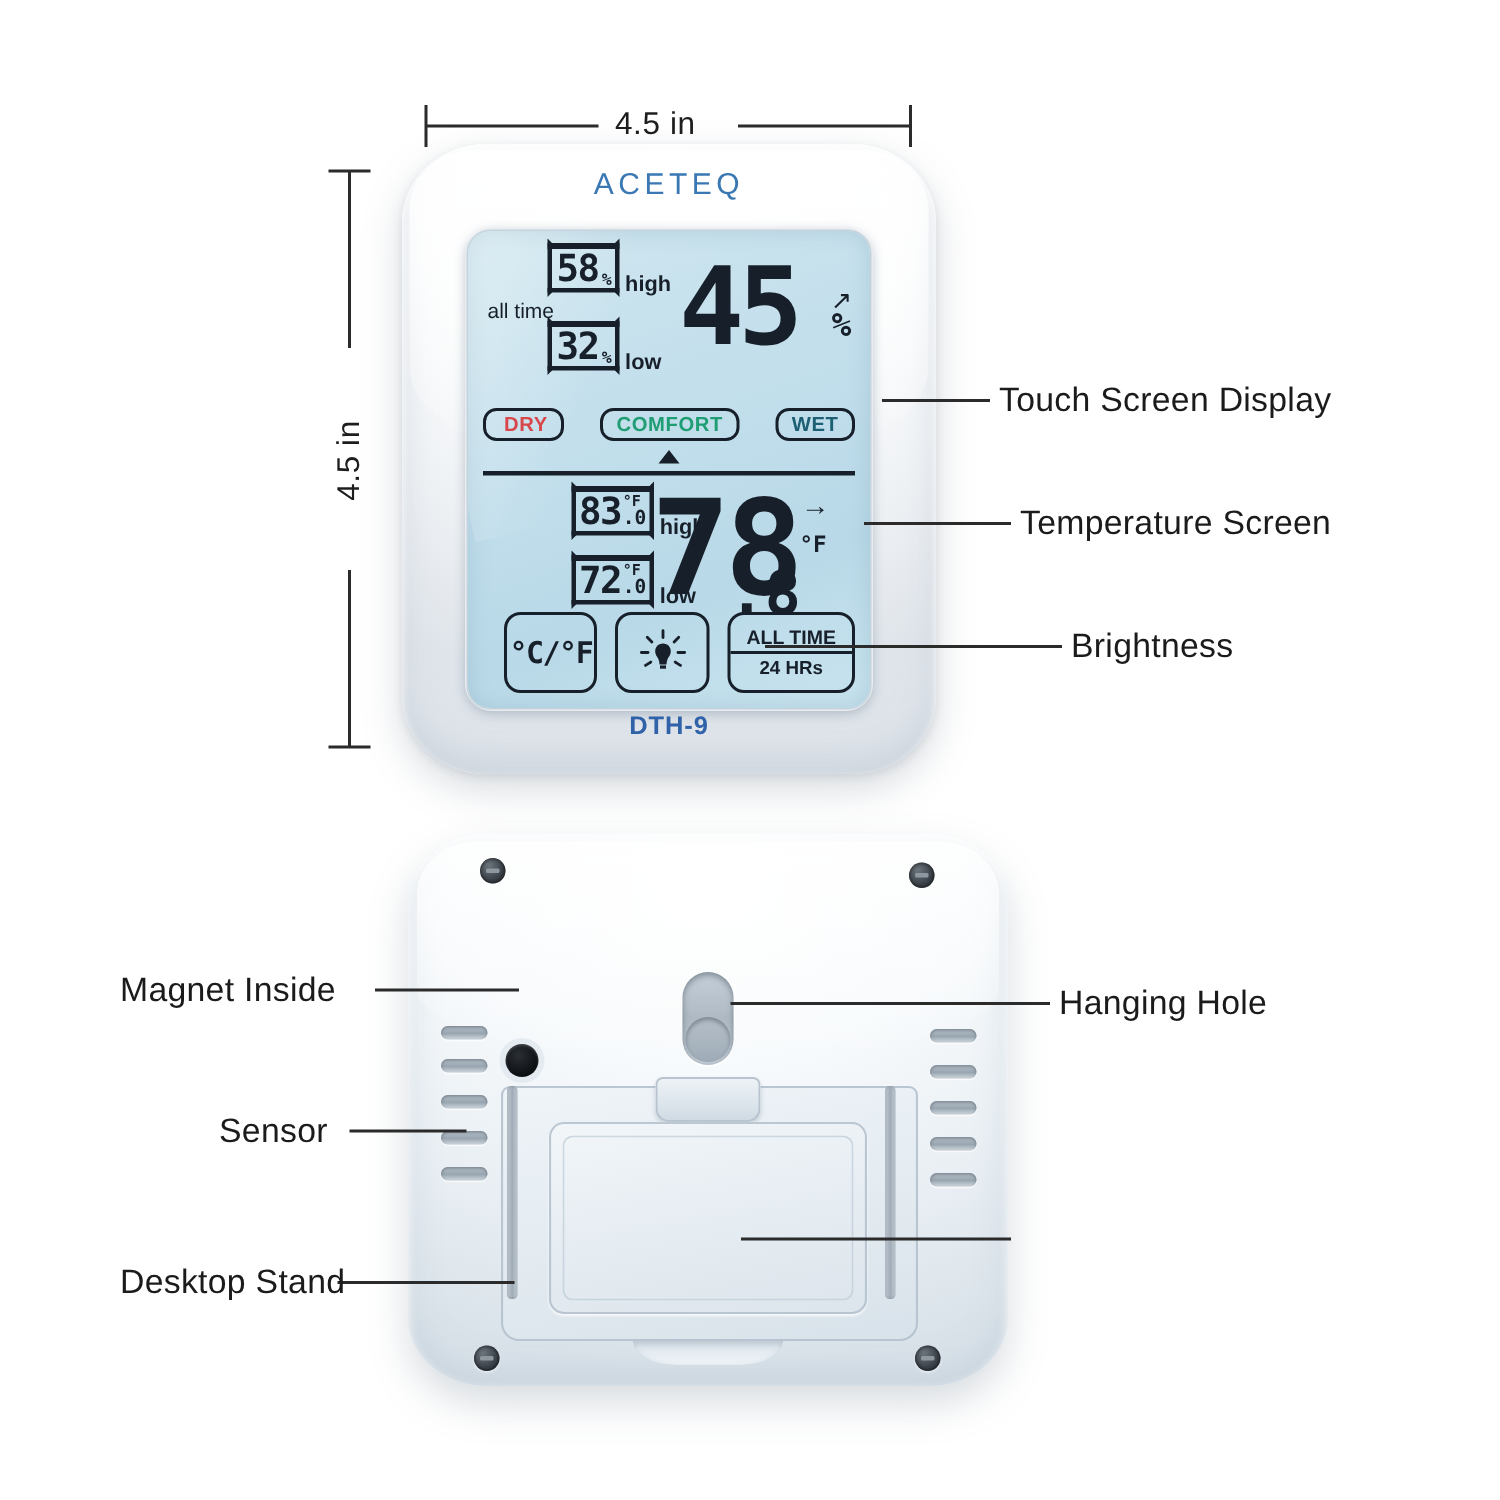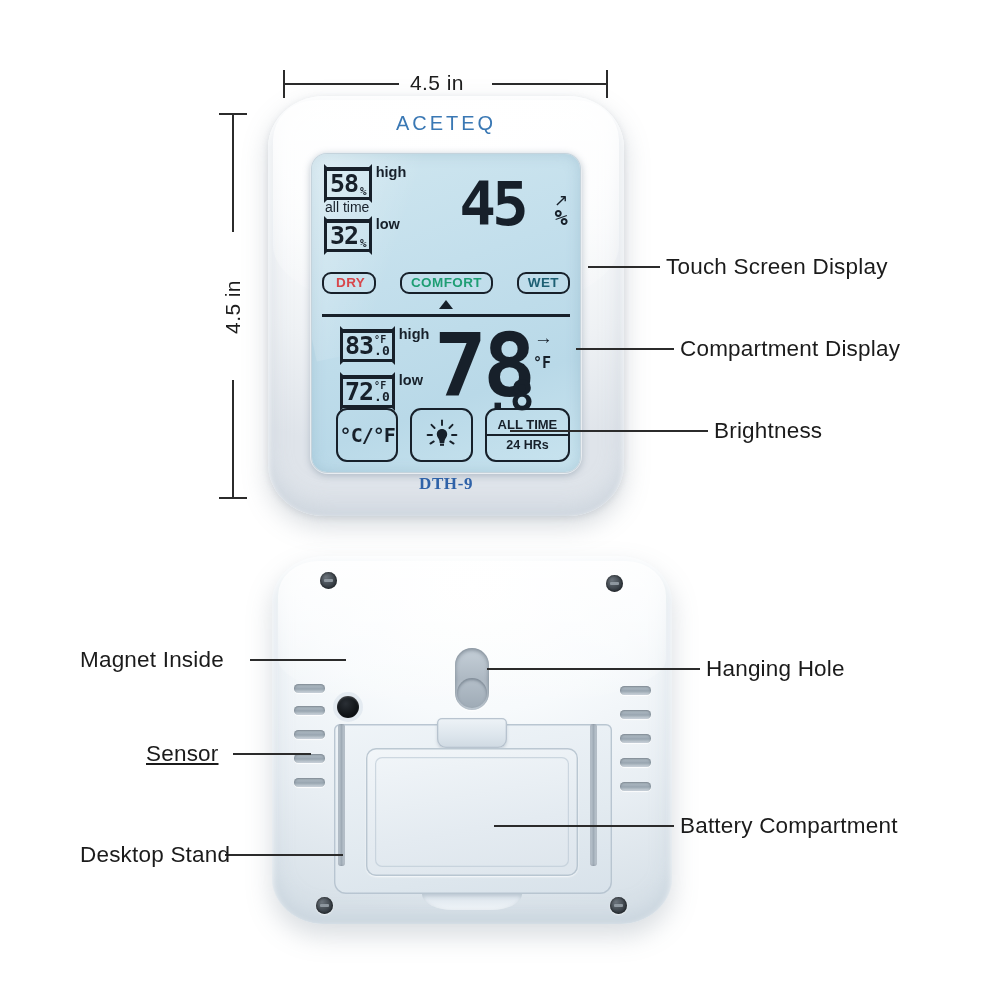--- a/index.html
+++ b/index.html
@@ -57,41 +57,41 @@
     box-shadow:0 2px 7px rgba(120,138,155,.45);
     background:#e9edf1;
   }
   .brand{
     position:absolute;top:16px;left:0;width:356px;text-align:center;
     font-size:20px;letter-spacing:3px;color:#3a78b4;font-weight:400;
     font-family:"Liberation Sans", sans-serif;
   }
   .model{
     position:absolute;bottom:22px;left:0;width:356px;text-align:center;
-    font-size:17px;letter-spacing:.6px;color:#2f62a8;font-weight:700;font-family:Liberation Serif, serif;
+    font-size:17px;letter-spacing:.6px;color:#2f62a8;font-weight:700;
   }
 
   
   .lcd{
     position:absolute;left:44px;top:58px;width:268px;height:318px;
     border-radius:15px;
     background:linear-gradient(160deg,#cfe6ef 0%,#c3dfec 38%,#b9d9e8 72%,#c9e4ef 100%);
     box-shadow:inset 0 0 14px rgba(120,160,180,.32), 0 0 0 1px rgba(150,180,196,.45);
     overflow:hidden;
   }
   .lcd:before{
     content:"";position:absolute;left:-10%;top:-30%;width:70%;height:90%;
     background:linear-gradient(120deg,rgba(255,255,255,.55),rgba(255,255,255,0) 60%);
     transform:rotate(-12deg);pointer-events:none;
   }
   .seg{color:#17202a;font-family:"DejaVu Sans Mono", monospace;font-weight:700;}
 
   
   .hum-minmax{position:absolute;left:12px;top:10px;width:110px;}
-  .mm-row{display:flex;align-items:flex-start;height:34px;}
+  .mm-row{display:flex;align-items:flex-end;height:34px;margin-left:41px;}
   .bracket{
     display:flex;align-items:center;justify-content:center;
     height:33px;padding:0 2px;
     border-left:3.5px solid #17202a;border-right:3.5px solid #17202a;
     border-top:3.5px solid #17202a;border-bottom:3.5px solid #17202a;
     border-top-color:transparent;border-bottom-color:transparent;
     position:relative;
   }
   .bracket:before,.bracket:after{
     content:"";position:absolute;left:-3.5px;right:-3.5px;height:3.5px;background:#17202a;
@@ -103,21 +103,21 @@
   .mm-tag{font-size:14.5px;color:#17202a;padding-left:4px;font-family:"Liberation Sans", sans-serif;font-weight:600;}
   .alltime-lbl{
     font-size:14px;color:#17202a;font-family:"Liberation Sans", sans-serif;
     margin:1px 0 1px 1px;font-weight:500;
   }
 
   .hum-big{
     position:absolute;left:125px;top:4px;width:110px;height:108px;
     display:flex;align-items:flex-start;justify-content:center;
   }
-  .hum-big .seg{font-size:61px;line-height:92px;letter-spacing:-4px;}
+  .hum-big .seg{font-size:72px;line-height:92px;letter-spacing:-4px;}
   .hum-pct{
     position:absolute;right:6px;top:40px;text-align:center;width:26px;
   }
   .hum-pct .pc{font-size:22px;line-height:20px;color:#17202a;font-weight:700;font-family:"DejaVu Sans Mono",monospace;}
   .arrow-up{font-size:17px;line-height:14px;color:#17202a;}
 
   
   .comfort-row{position:absolute;left:10px;top:118px;width:248px;display:flex;justify-content:space-between;}
   .cpill{
     border:2.2px solid #17202a;border-radius:9px;
@@ -357,21 +357,21 @@
       </div>
     </div>
 
     <div class="model">DTH-9</div>
   </div>
 
   <div class="abs leader" style="left:588px;top:266px;width:72px;"></div>
   <div class="abs callout" style="left:666px;top:254px;">Touch Screen Display</div>
 
   <div class="abs leader" style="left:576px;top:348px;width:98px;"></div>
-  <div class="abs callout" style="left:680px;top:336px;">Compartment Display</div>
+  <div class="abs callout" style="left:680px;top:336px;">Temperature Screen</div>
 
   <div class="abs leader" style="left:510px;top:430px;width:198px;"></div>
   <div class="abs callout" style="left:714px;top:418px;">Brightness</div>
 
   <div class="abs back-wrap">
     <div class="back-body"></div>
 
     <div class="screw" style="left:48px;top:16px;"></div>
     <div class="screw" style="left:334px;top:19px;"></div>
     <div class="screw" style="left:44px;top:341px;"></div>
@@ -399,24 +399,23 @@
 
     <div class="batt-door" style="left:94px;top:192px;width:212px;height:128px;"></div>
 
     <div class="bottom-notch" style="top:338px;"></div>
   </div>
 
   <div class="abs leader" style="left:250px;top:659px;width:96px;"></div>
   <div class="abs callout" style="left:80px;top:647px;">Magnet Inside</div>
 
   <div class="abs leader" style="left:233px;top:753px;width:78px;"></div>
-  <div class="abs callout" style="left:146px;top:741px;text-decoration:underline;">Sensor</div>
+  <div class="abs callout" style="left:146px;top:741px;">Sensor</div>
 
   <div class="abs leader" style="left:225px;top:854px;width:118px;"></div>
   <div class="abs callout" style="left:80px;top:842px;">Desktop Stand</div>
 
   <div class="abs leader" style="left:487px;top:668px;width:213px;"></div>
   <div class="abs callout" style="left:706px;top:656px;">Hanging Hole</div>
 
   <div class="abs leader" style="left:494px;top:825px;width:180px;"></div>
-  <div class="abs callout" style="left:680px;top:813px;">Battery Compartment</div>
 
 </div>
 
 </body></html>

